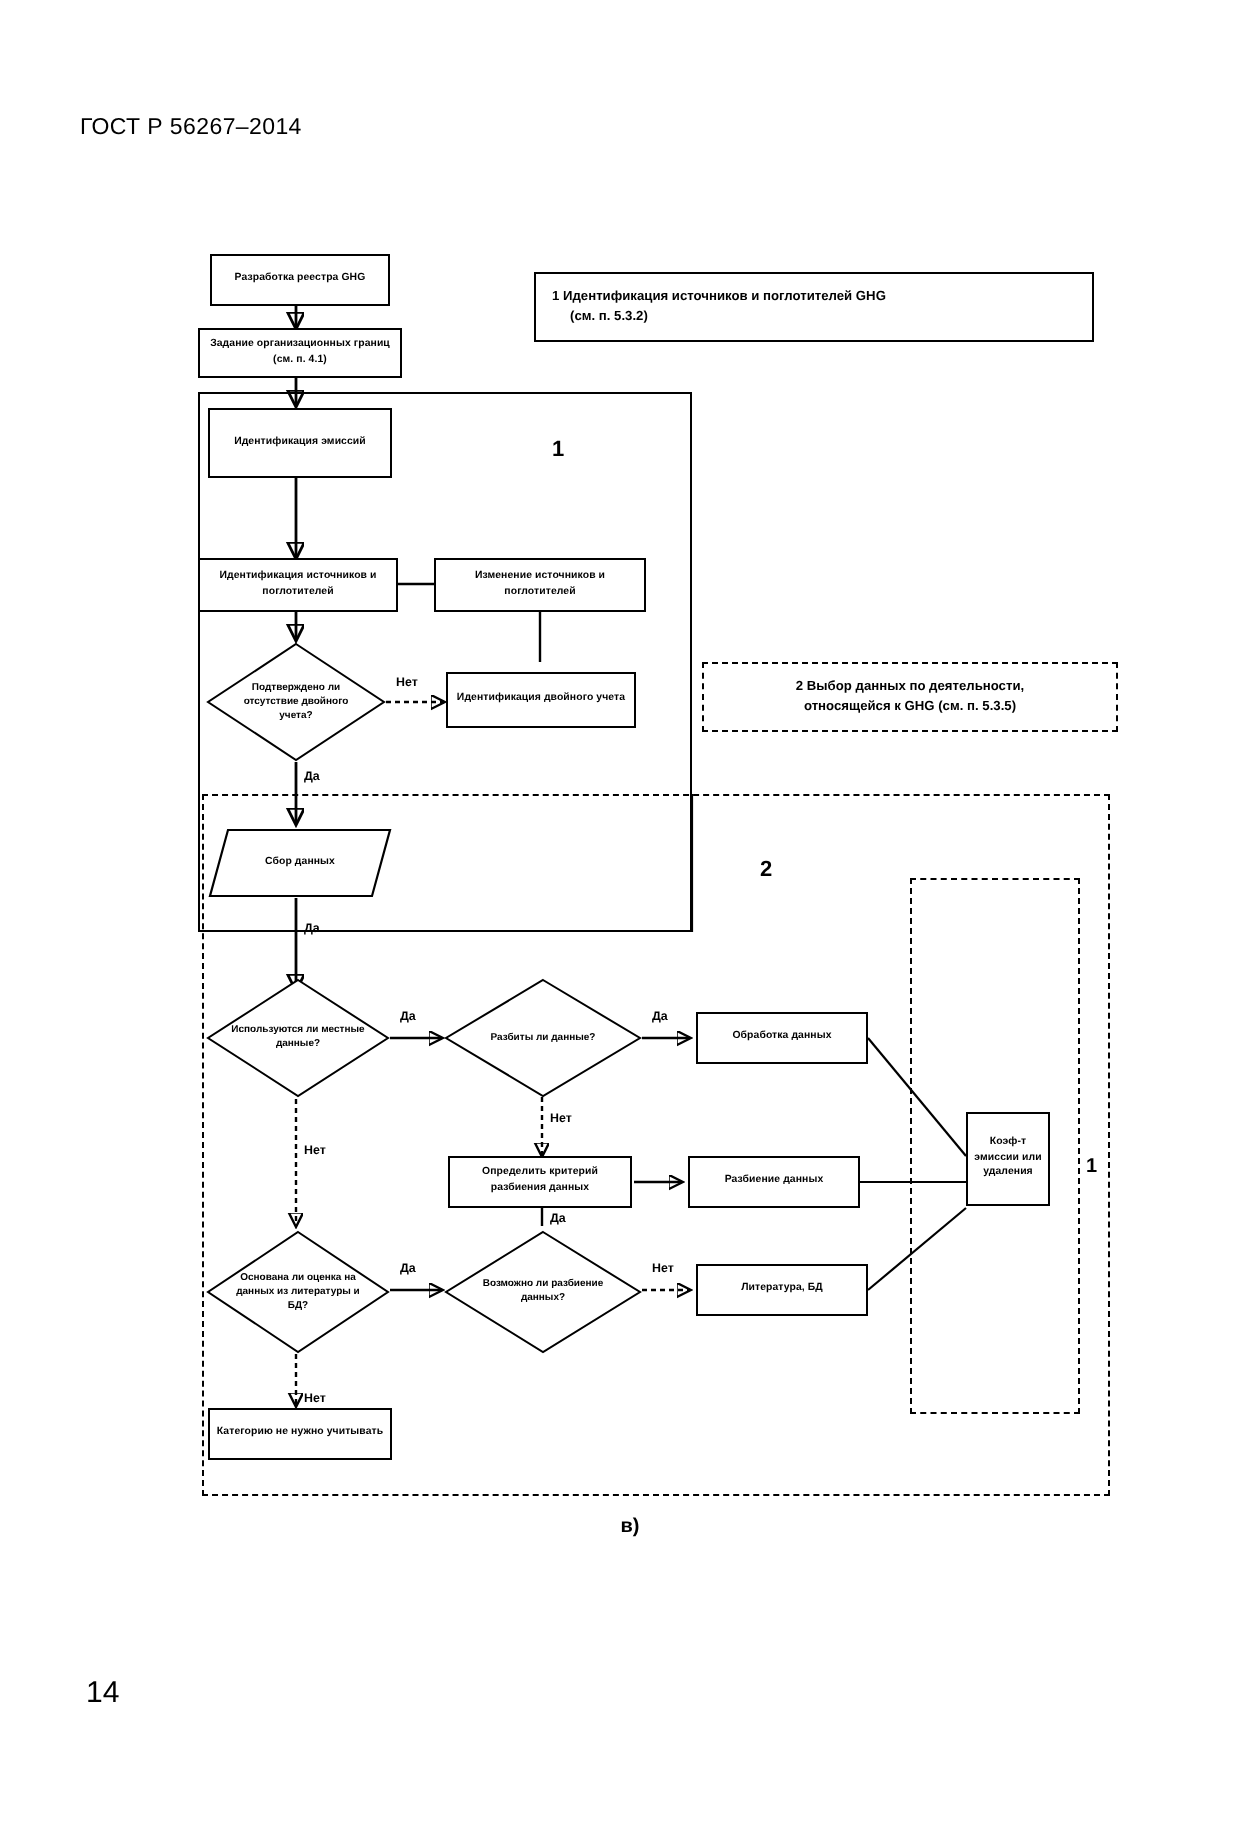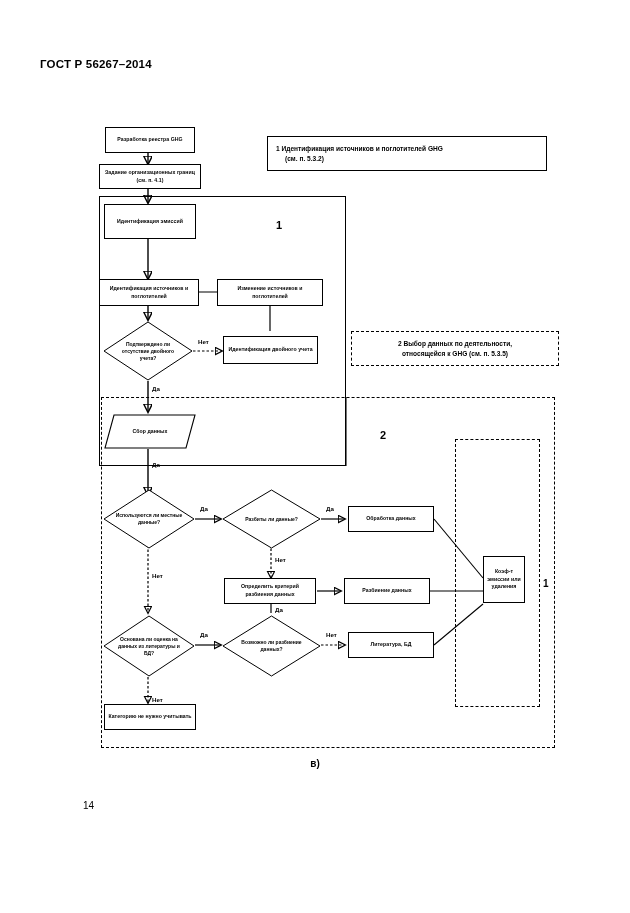--- a/index.html
+++ b/index.html
@@ -5,26 +5,25 @@
   html,body{margin:0;padding:0;background:#ffffff;}
   body{
     width:630px;height:913px;position:relative;overflow:hidden;
     font-family:"Liberation Sans","DejaVu Sans",sans-serif;
     color:#000;
   }
   .page{position:absolute;left:0;top:0;width:630px;height:913px;}
 
   .doc-header{
     position:absolute;left:40px;top:58px;
-    font-size:11.5px;font-weight:bold;letter-spacing:.2px;
+    font-size:11.5px;font-weight:normal;letter-spacing:.2px;
   }
   .page-number{
-    position:absolute;left:43px;top:800px;
-    font-size:10px;
-    margin-left:40px;
+    position:absolute;left:43px;top:838px;
+    font-size:15px;
   }
   .figure-caption{
     position:absolute;left:0;top:758px;width:630px;text-align:center;
     font-size:10px;font-weight:bold;
   }
 
   
   .node{
     position:absolute;box-sizing:border-box;
     border:1.1px solid #000;background:#fff;

